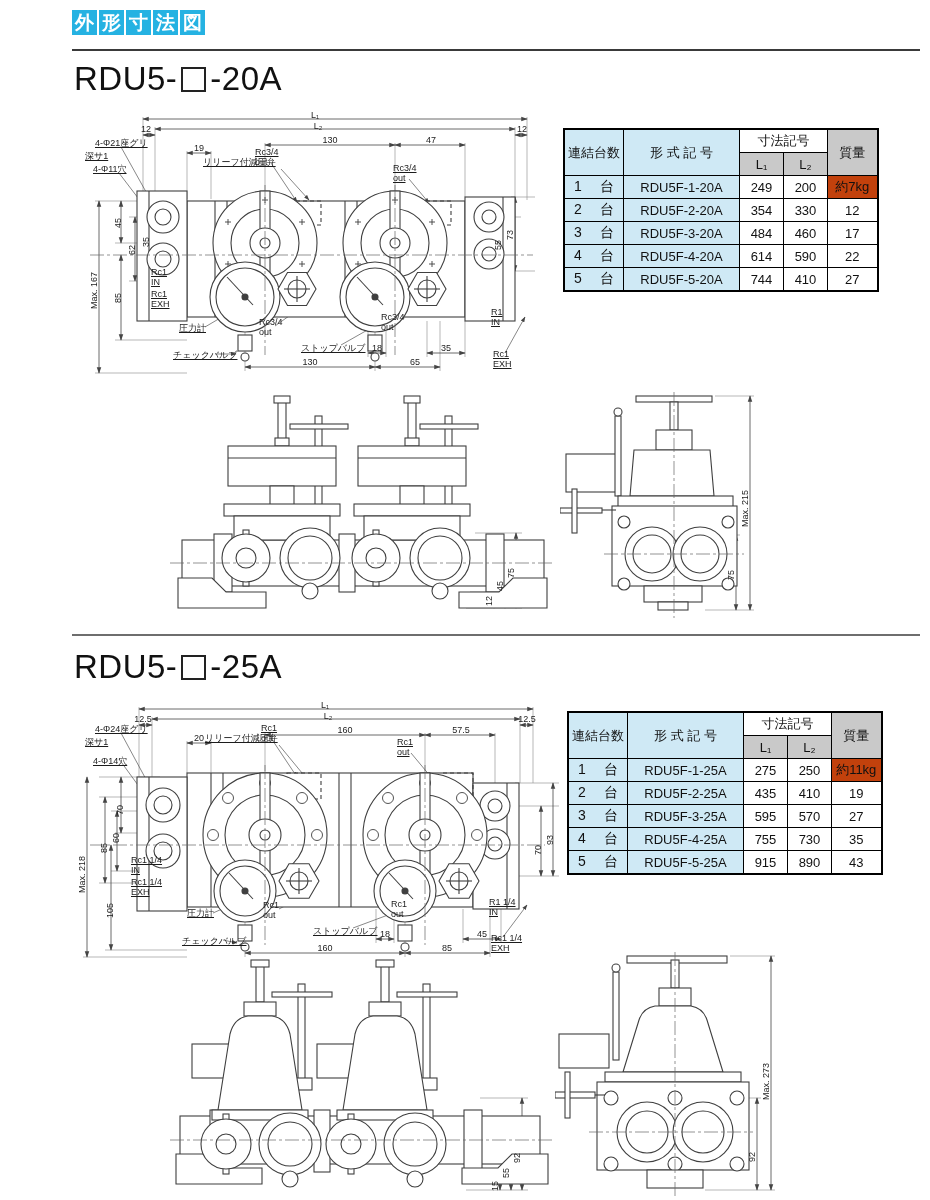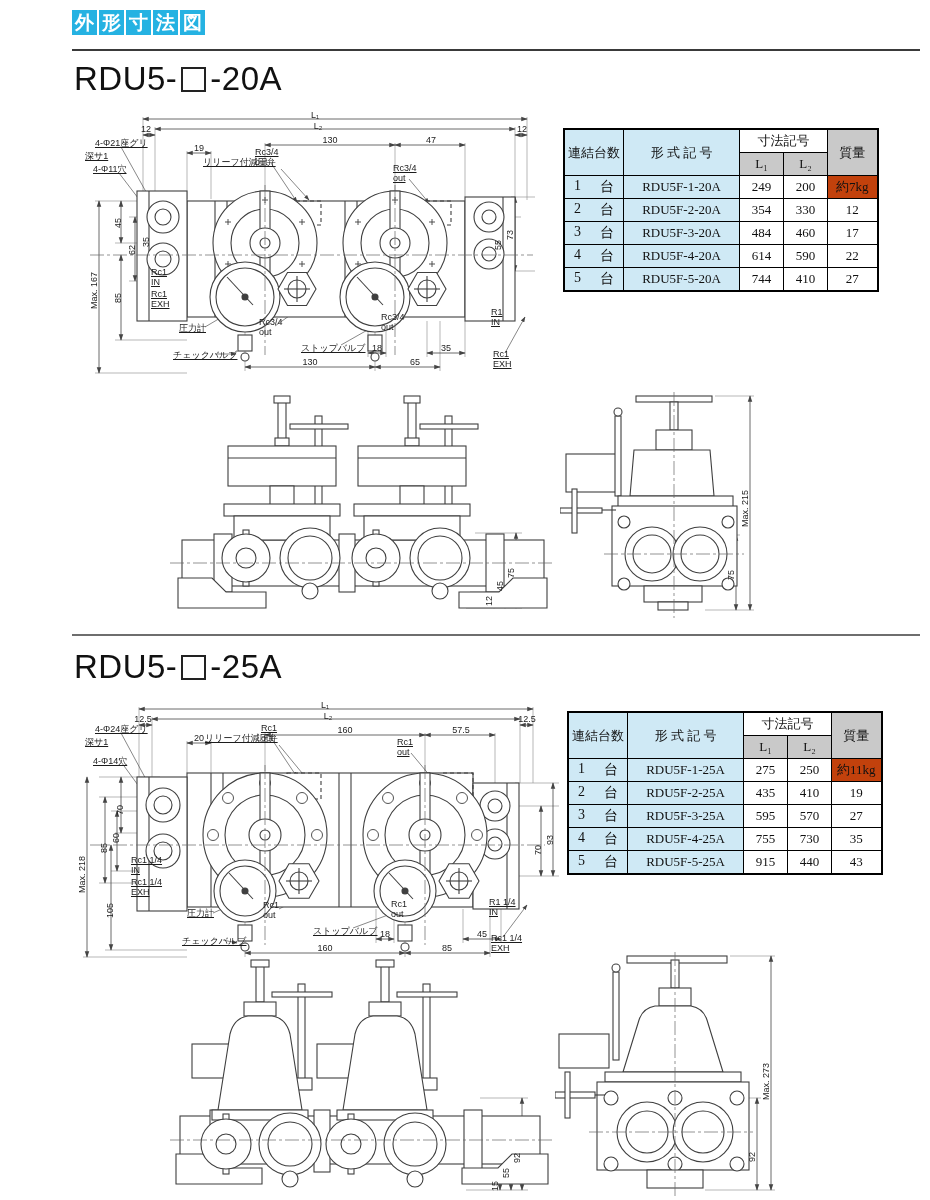--- a/index.html
+++ b/index.html
@@ -10,21 +10,21 @@
   .badge { position:absolute; left:72px; top:10px; display:flex; gap:2px; }
   .badge span { width:25px; height:25px; background:#25b2e2; color:#fff; font-weight:bold;
                 font-size:19px; display:flex; align-items:center; justify-content:center; }
   .rule1 { position:absolute; left:72px; top:49px; width:848px; height:2px; background:#3a3a3a; }
   .rule2 { position:absolute; left:72px; top:634px; width:848px; height:2px; background:#6e6e6e; }
 
   .sec-title { position:absolute; font-size:33px; letter-spacing:.5px; display:flex; align-items:center; }
   .ph-box { width:21px; height:21px; border:2px solid #222; display:inline-block; margin:0 4px; }
 
   
-  table.spec { position:absolute; border-collapse:collapse; border:2px solid #000; table-layout:fixed;font-family:Liberation Serif, serif; }
+  table.spec { position:absolute; border-collapse:collapse; border:2px solid #000; table-layout:fixed; }
   table.spec th, table.spec td { border:1px solid #000; text-align:center; height:22px; padding:0 3px;
                                  font-size:13px; font-weight:normal; overflow:hidden; white-space:nowrap; }
   .cblue { background:#cfe9f5; }
   .cgray { background:#c9c9c9; }
   td.num  { font-size:15px; background:#fff; }
   td.mass { font-size:13px; background:#c2410c; }
   td.model{ font-size:13px; }
   td.ucell{ text-align:left; }
   td.ucell .u-wrap { display:flex; justify-content:space-between; padding:0 6px; font-size:14px; }
 
@@ -733,21 +733,21 @@
       </tr>
       <tr>
         <td class="cblue ucell">
             <span class="u-wrap">
               <span>5</span>
               <span>台</span>
             </span>
           </td>
         <td class="cblue model">RDU5F-5-25A</td>
         <td class="num">915</td>
-        <td class="num">440</td>
+        <td class="num">890</td>
         <td class="num">43</td>
       </tr>
     </tbody>
   </table>
 
   <div class="drawing" style="left:170px;top:958px;width:385px;height:240px">
     <svg width="385" height="240" viewBox="0 0 385 240">
       <defs>
         <marker id="m25f" viewBox="0 0 10 10" refX="9" refY="5" markerWidth="8" markerHeight="8" orient="auto-start-reverse">
           <path d="M0,1.5L10,5L0,8.5Z" fill="#444"></path>

